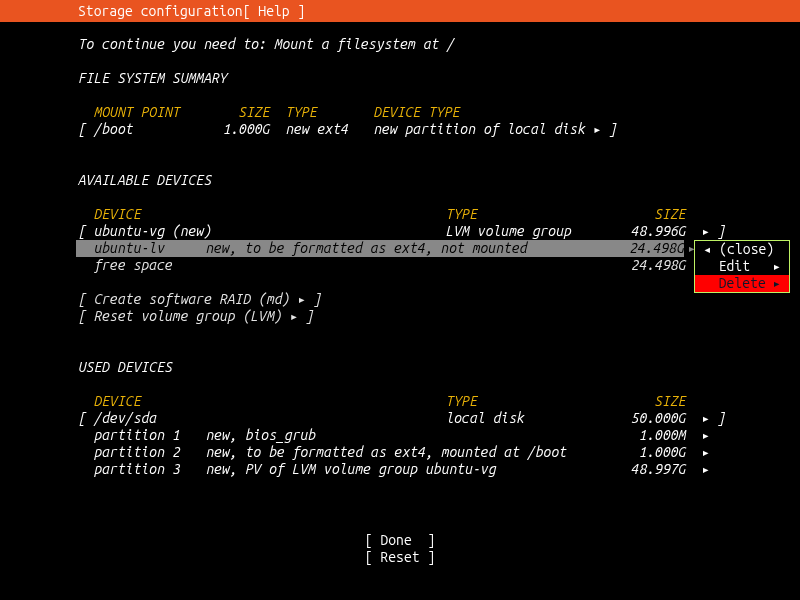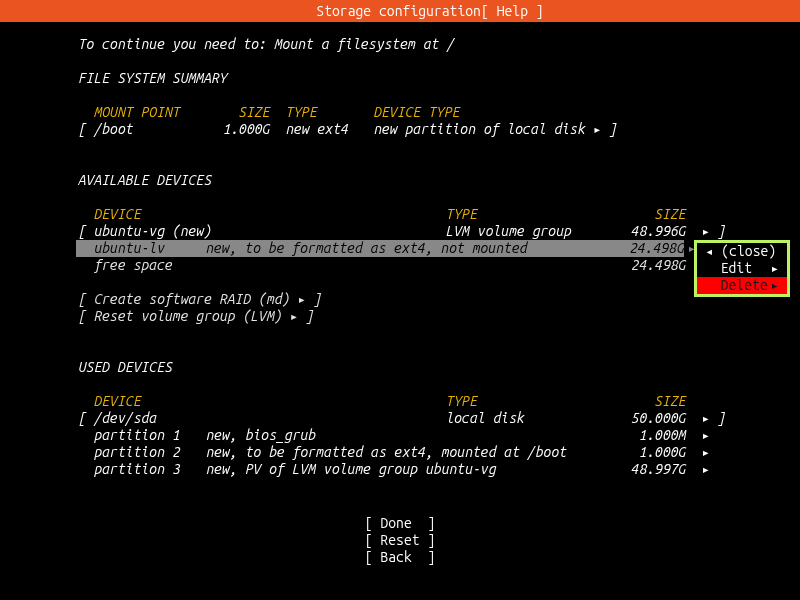--- a/index.html
+++ b/index.html
@@ -11,21 +11,21 @@
     font-size: 14px;
     color: #fff;
     overflow: hidden;
     position: relative;
     line-height: 17px;
   }
   .header {
     background: #e95420;
     height: 22px;
     display: flex;
-    justify-content: center;
+    justify-content: flex-start;
     align-items: center;
     padding: 0 18px 0 78px;
     color: #fff;
   }
   .content {
     padding: 14px 0 0 78px;
     font-style: italic;
   }
   .instruction { margin-bottom: 17px; }
   .section-title { margin-bottom: 17px; }
@@ -45,21 +45,21 @@
   .selected-row .arrow-out {
     position:absolute;
     right:-12px;
     color:#888;
     background:#000;
   }
   .popup {
     position: absolute;
     left: 694px;
     top: 240px;
-    border: 3px solid #bef264;
+    border: 1px solid #bef264;
     background: #000;
     width: 96px;
   }
   .popup-item {
     padding: 0 8px;
     display:flex;
     justify-content: space-between;
     white-space: pre;
   }
   .popup-item .tri { }
@@ -165,14 +165,13 @@
     <span>  <span>Edit</span></span><span class="tri">▸</span>
   </div>
   <div class="popup-item highlight">
     <span>  <span>Delete</span></span><span class="tri">▸</span>
   </div>
 </div>
 
 <div class="buttons">
   <div>[ <span>Done</span>  ]</div>
   <div>[ <span>Reset</span> ]</div>
-  <div>[ <span>Back</span>  ]</div>
 </div>
 
 </body></html>

